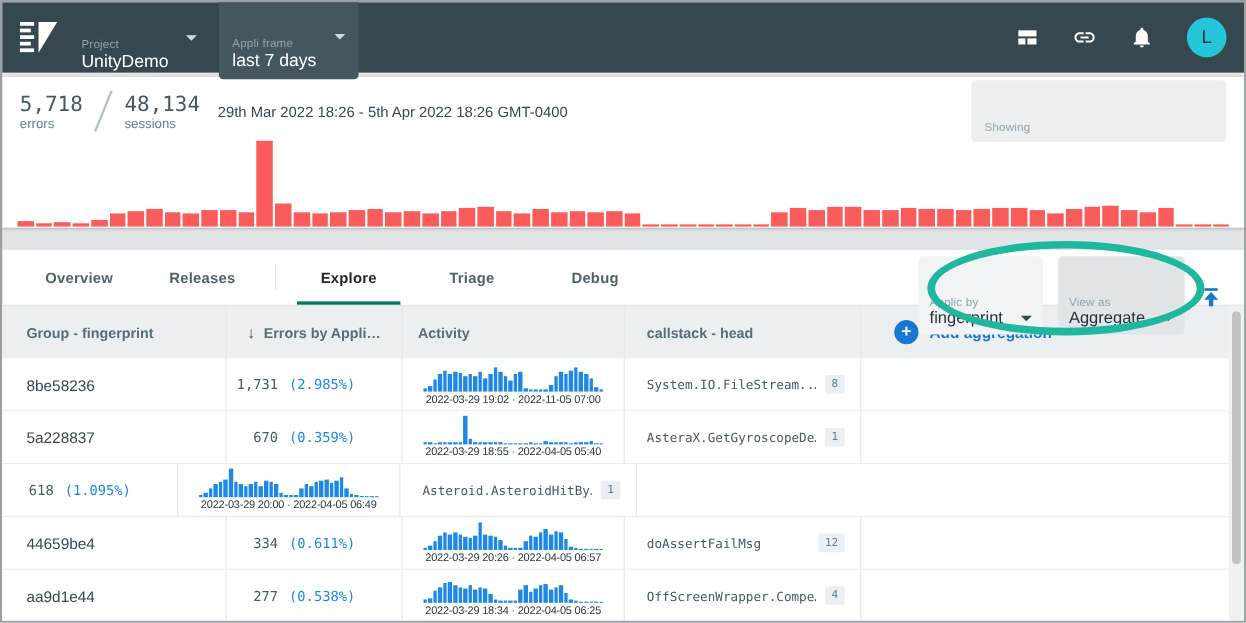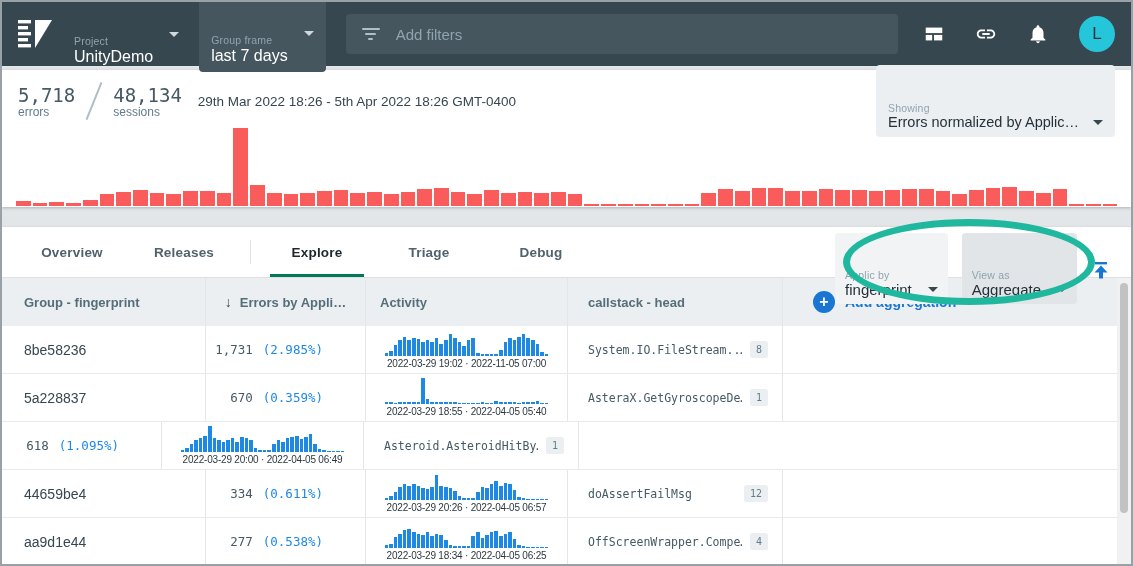--- a/index.html
+++ b/index.html
@@ -108,32 +108,24 @@
     </svg>
     <div class="proj">
       <div>
         <div class="lbl-sm">Project</div>
         <div class="val">UnityDemo</div>
       </div>
       <div class="caret"></div>
     </div>
     <div class="tf">
       <div>
-        <div class="lbl-sm">Group frame</div>
+        <div class="lbl-sm">Appli frame</div>
         <div class="val">last 7 days</div>
       </div>
       <div class="caret"></div>
-    </div>
-    <div class="filters">
-      <div class="ficon">
-        <i style="width:18px"></i>
-          <i style="width:11px"></i>
-          <i style="width:5px"></i>
-      </div>
-      <div class="ph">Add filters</div>
     </div>
     <div class="topbar-right">
       <svg class="tb-icon" viewBox="0 0 24 24">
         <g fill="#ffffff">
             <rect x="3" y="5" width="18" height="6"></rect>
             <rect x="3" y="13" width="7" height="6"></rect>
             <rect x="12" y="13" width="9" height="6"></rect>
           </g>
       </svg>
       <svg class="tb-icon" viewBox="0 0 24 24">
@@ -153,24 +145,20 @@
         <div class="t">errors</div>
       </div>
       <div class="big-slash"></div>
       <div class="stat">
         <div class="n">48,134</div>
         <div class="t">sessions</div>
       </div>
       <div class="date-range">29th Mar 2022 18:26 - 5th Apr 2022 18:26 GMT-0400</div>
       <div class="showing">
         <div class="lbl-sm">Showing</div>
-        <div class="row2">
-          <div class="val">Errors normalized by Applic…</div>
-          <div class="caret" style="margin-left:auto"></div>
-        </div>
       </div>
     </div>
     <div class="hist">
         <div class="hbar" style="height: 6%;"></div>
         <div class="hbar" style="height: 4%;"></div>
         <div class="hbar" style="height: 5%;"></div>
         <div class="hbar" style="height: 4%;"></div>
         <div class="hbar" style="height: 8%;"></div>
         <div class="hbar" style="height: 16%;"></div>
         <div class="hbar" style="height: 18%;"></div>

